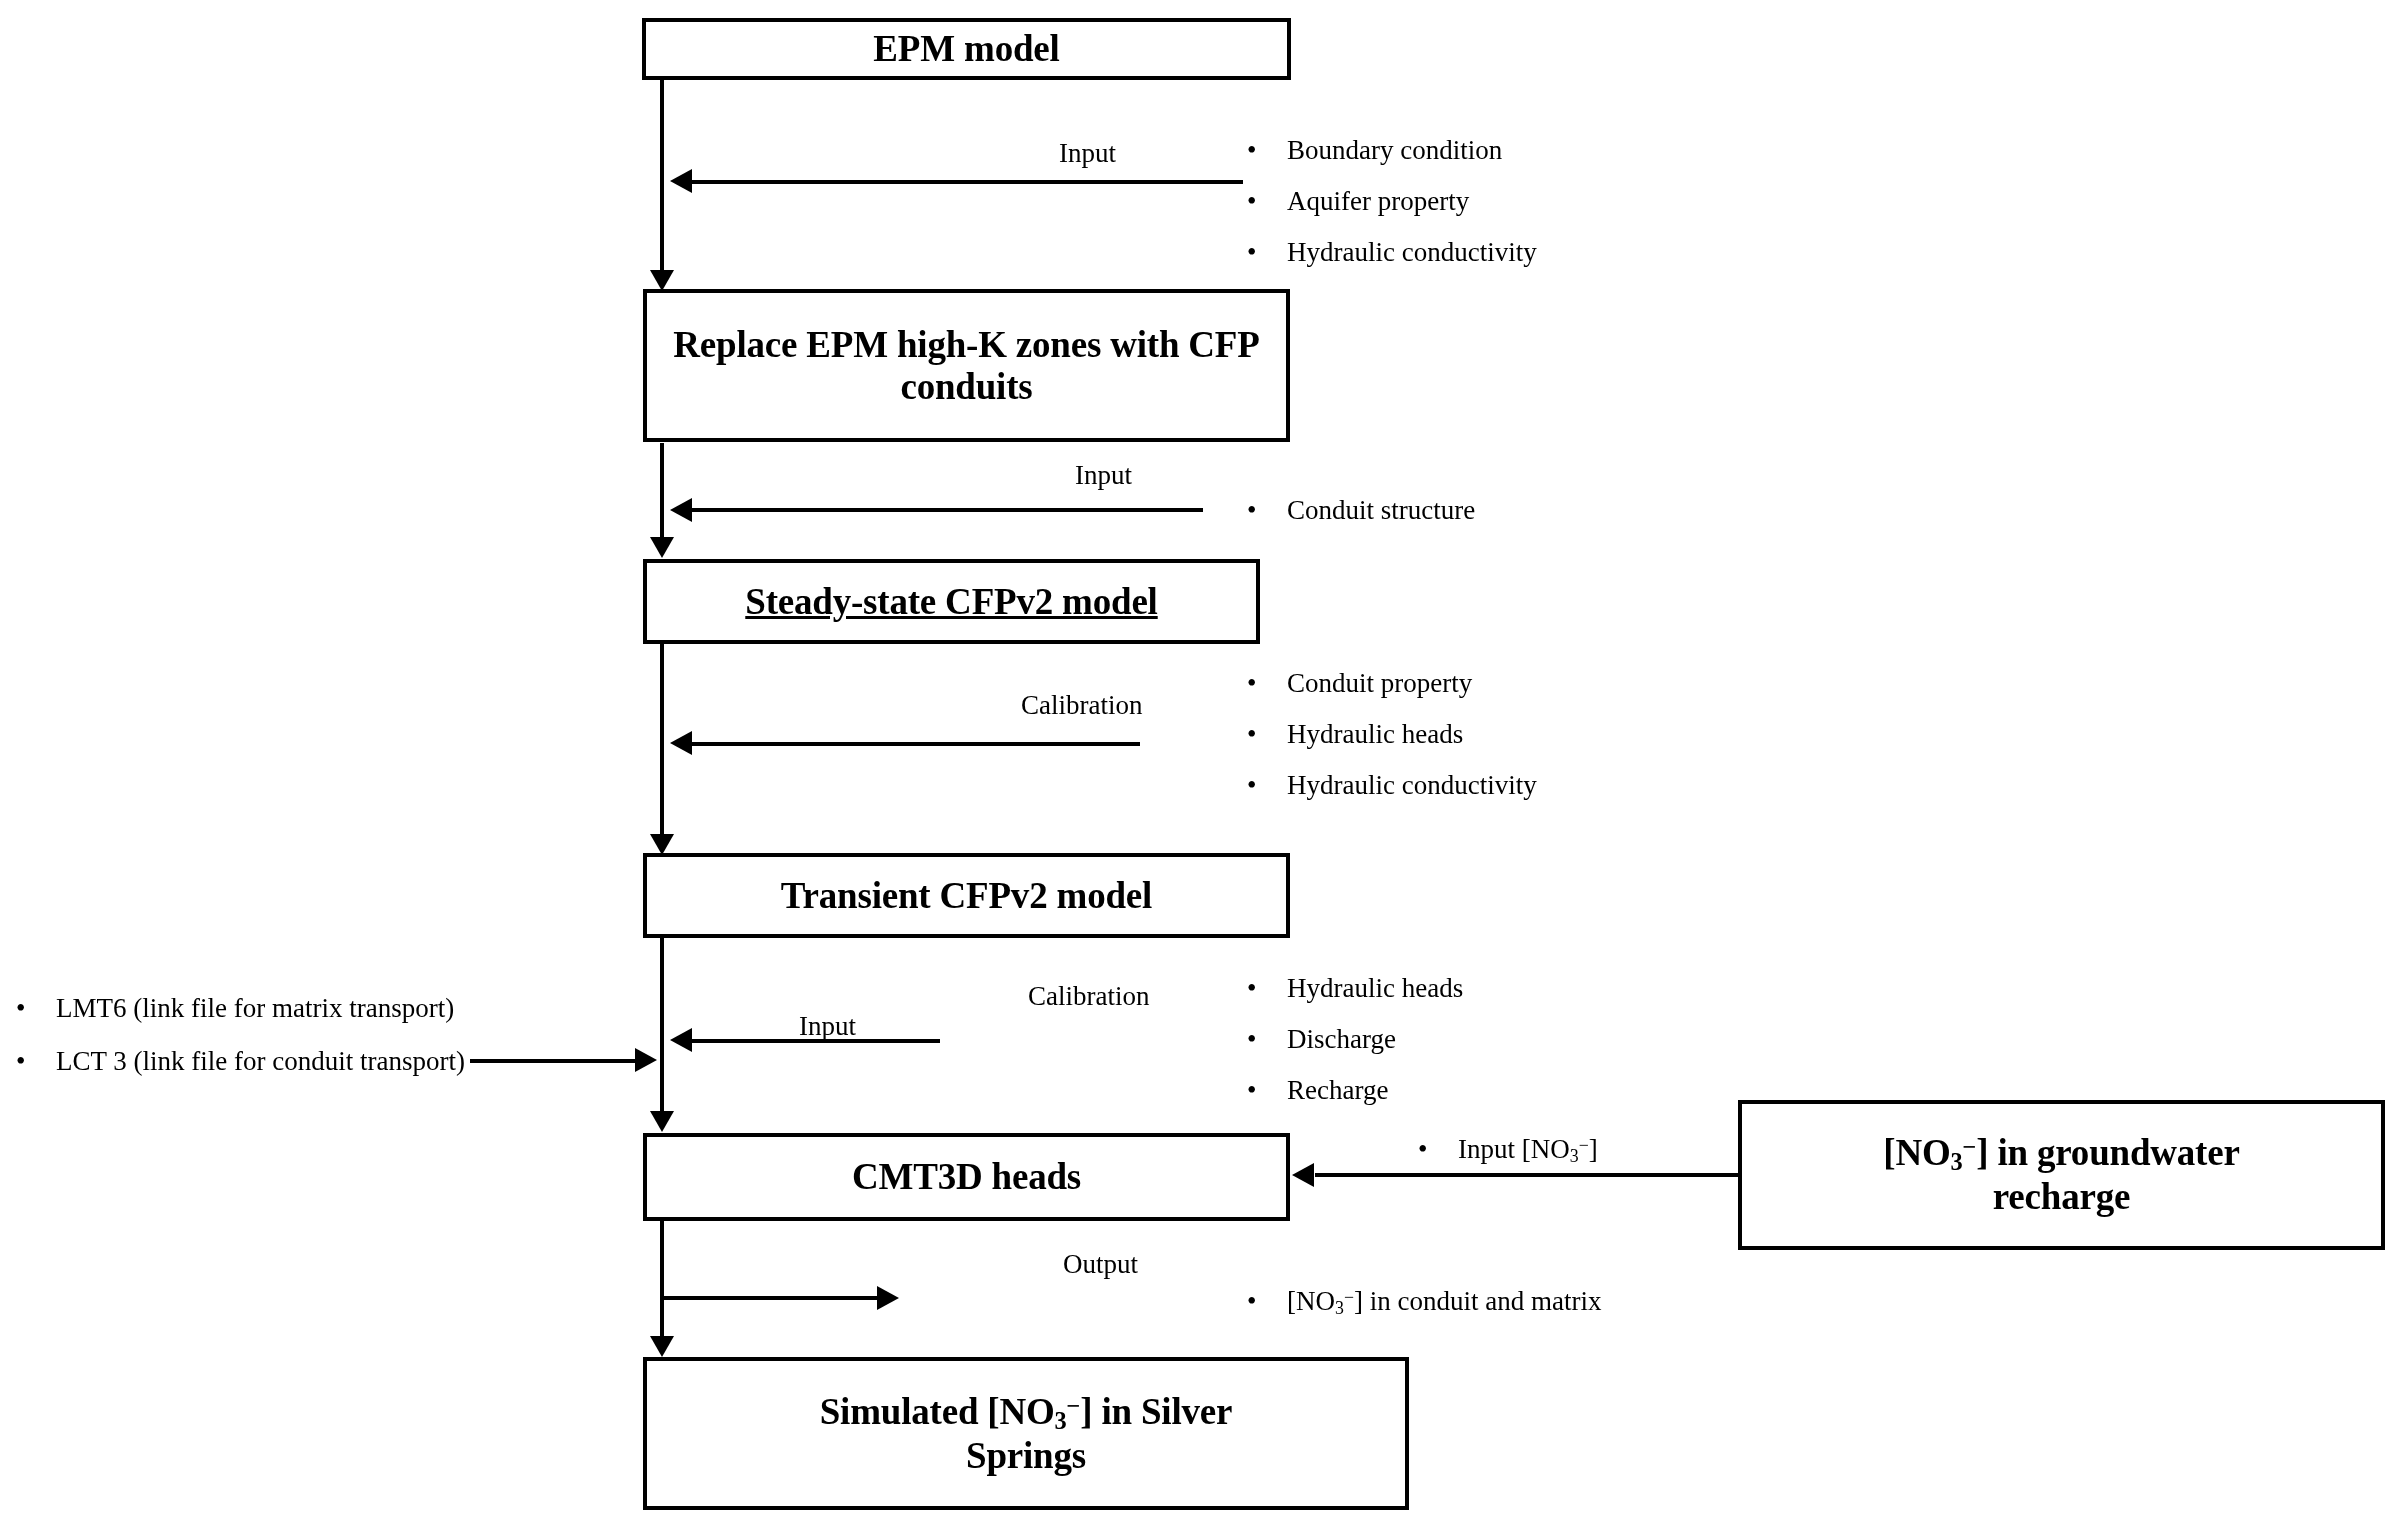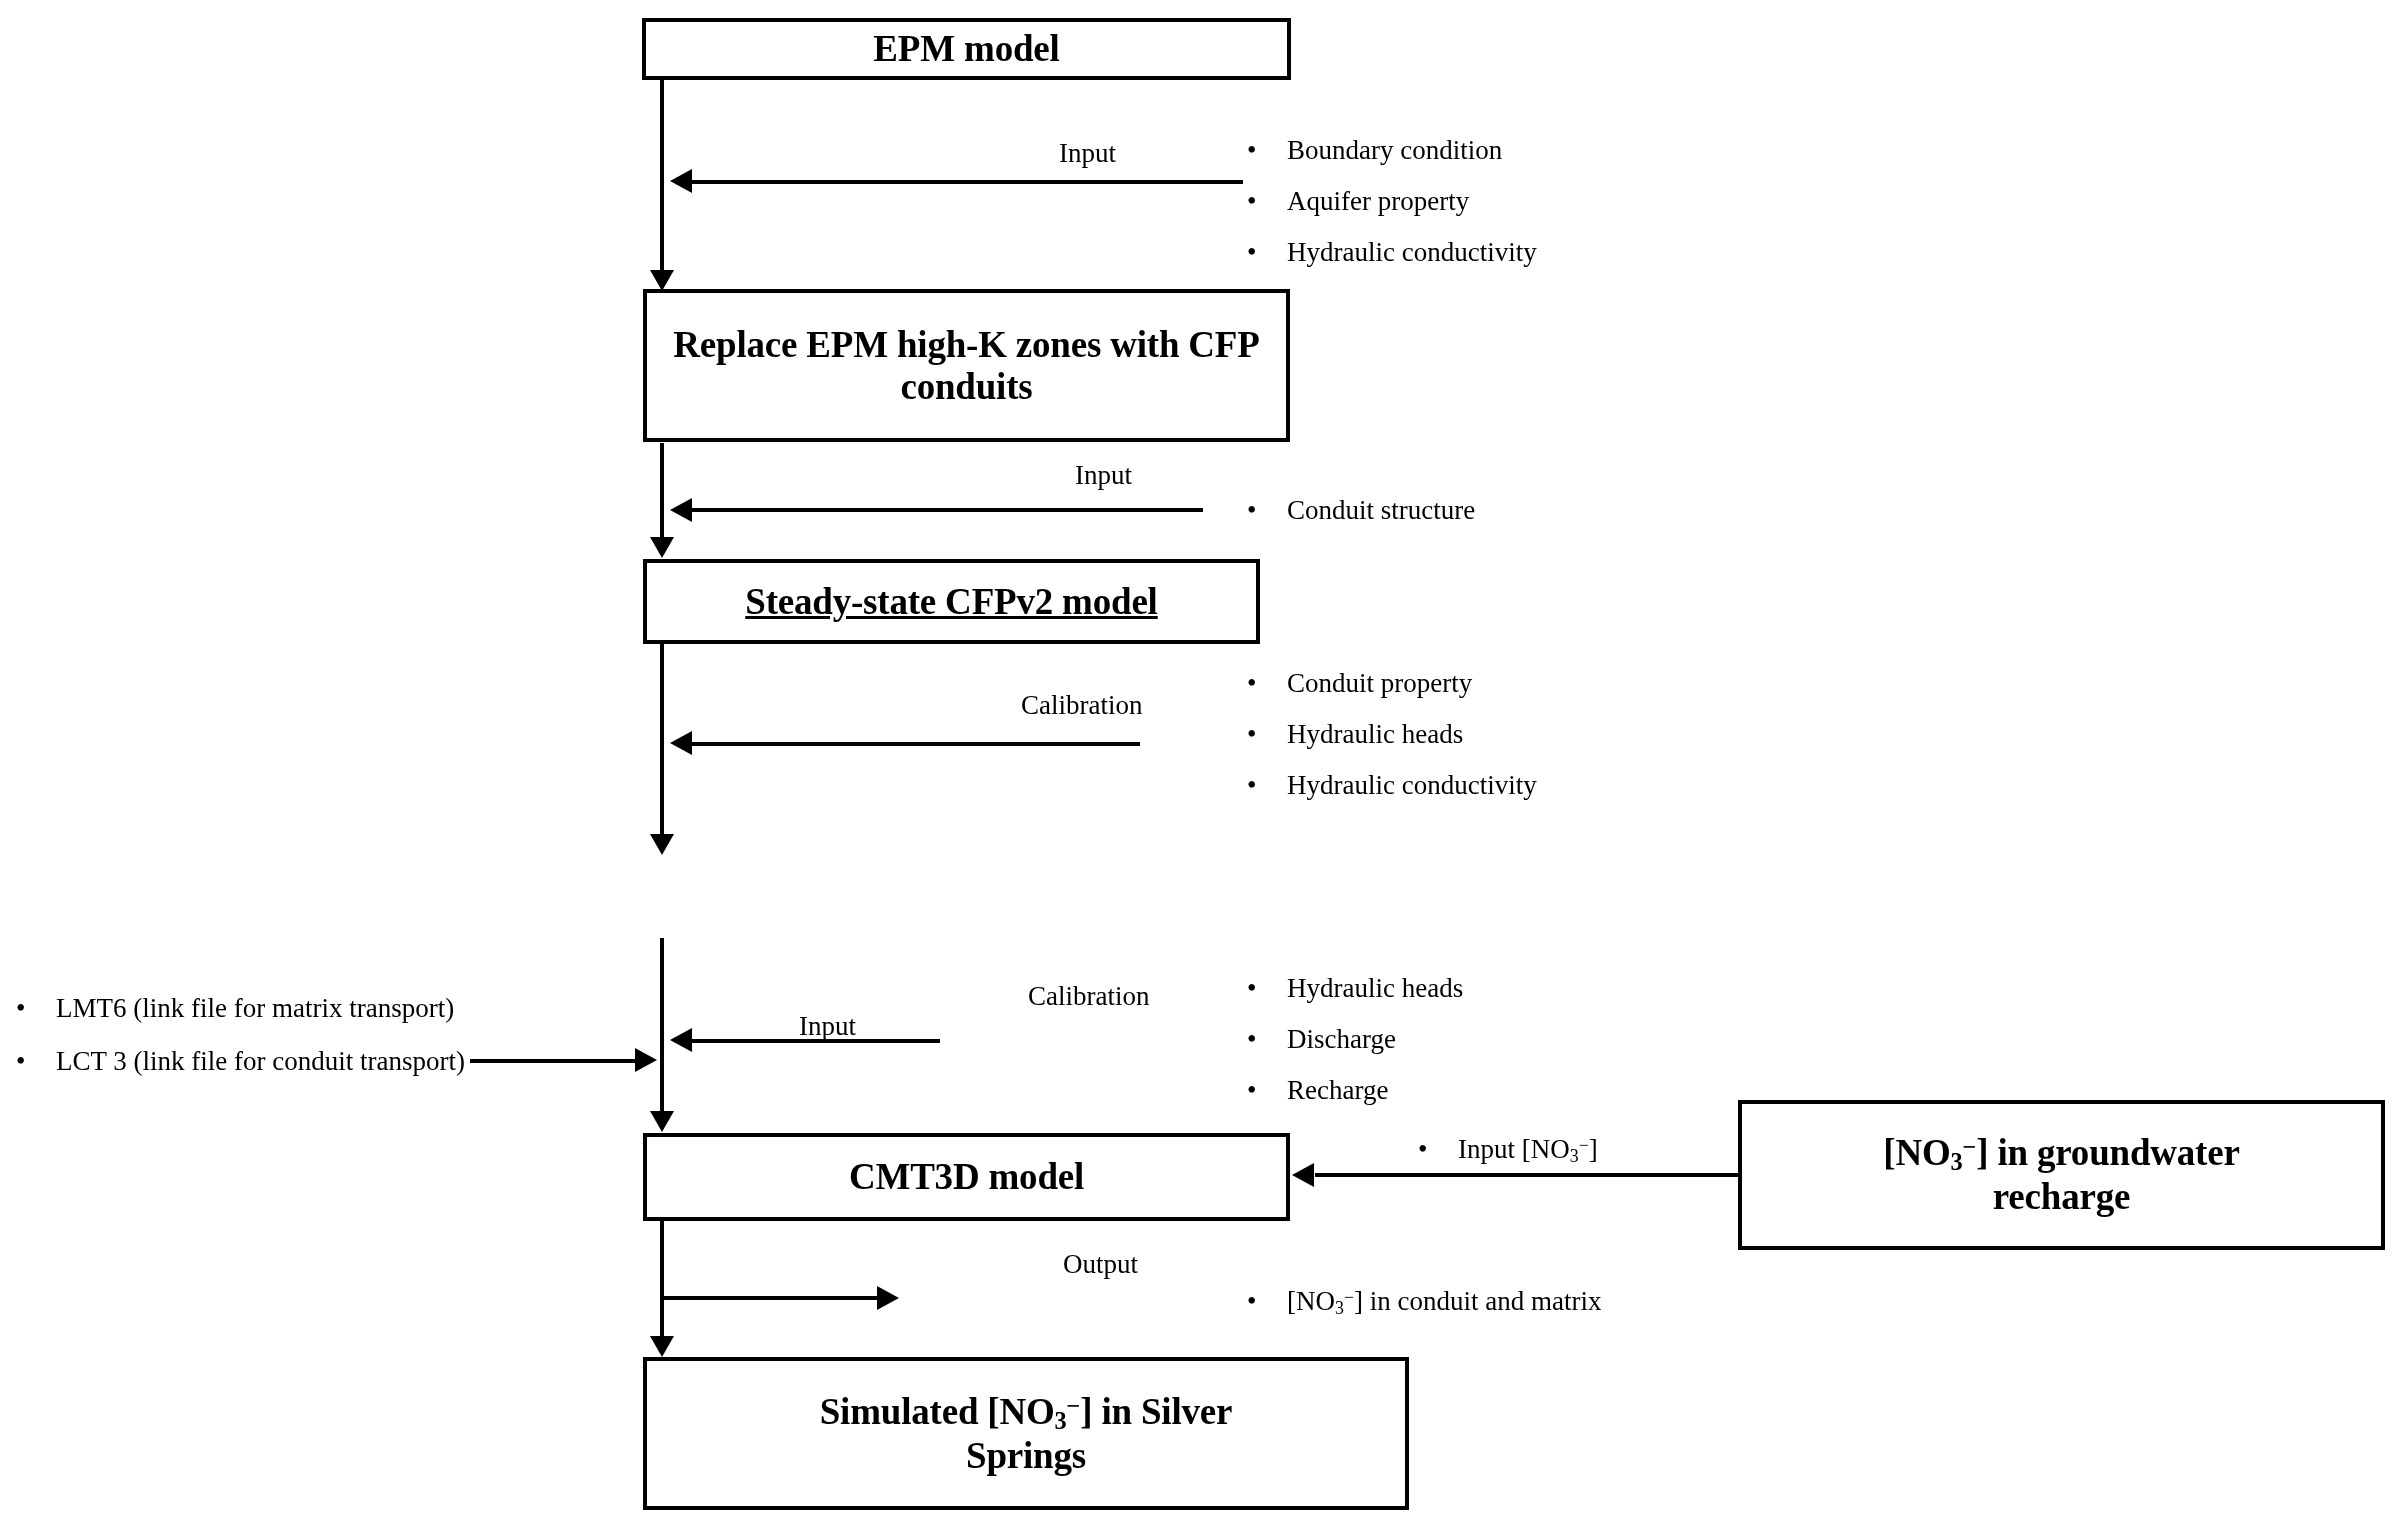--- a/index.html
+++ b/index.html
@@ -169,20 +169,23 @@
     <div class="bullet-row" style="margin-bottom:24px;">
       <span class="bullet-dot"></span>
       <span class="bullet-text">Hydraulic heads</span>
     </div>
     <div class="bullet-row">
       <span class="bullet-dot"></span>
       <span class="bullet-text">Hydraulic conductivity</span>
     </div>
   </div>
 
+  <div class="box" style="left:643px; top:853px; width:647px; height:85px; font-size:37px;">
+    <span class="lbl">Transient CFPv2 model</span>
+  </div>
 
   <div class="vline" style="left:660px; top:938px; height:174px;"></div>
   <div class="arrow-down" style="left:650px; top:1111px;"></div>
 
   <div class="hline" style="left:692px; top:1039px; width:248px;"></div>
   <div class="arrow-left" style="left:670px; top:1028px;"></div>
   <div class="edge-label" style="left:1028px; top:983px;">Calibration</div>
 
   <div class="hline" style="left:747px; top:1061px; width:0px;"></div>
   <div class="hline" style="left:747px; top:1061px; width:0px;"></div>
@@ -275,21 +278,21 @@
       <span class="bullet-dot"></span>
       <span class="bullet-text">Discharge</span>
     </div>
     <div class="bullet-row">
       <span class="bullet-dot"></span>
       <span class="bullet-text">Recharge</span>
     </div>
   </div>
 
   <div class="box" style="left:643px; top:1133px; width:647px; height:88px; font-size:37px;">
-    <span class="lbl">CMT3D model</span>
+    <span class="lbl">CMT3D heads</span>
   </div>
 
   <div class="box" style="left:1738px; top:1100px; width:647px; height:150px; font-size:37px;">
     <span class="lbl">
       <span>[NO<sub>3</sub><sup>−</sup>] in groundwater</span><br>
       <span>recharge</span>
     </span>
   </div>
 
   <div class="hline" style="left:1315px; top:1173px; width:424px;"></div>

